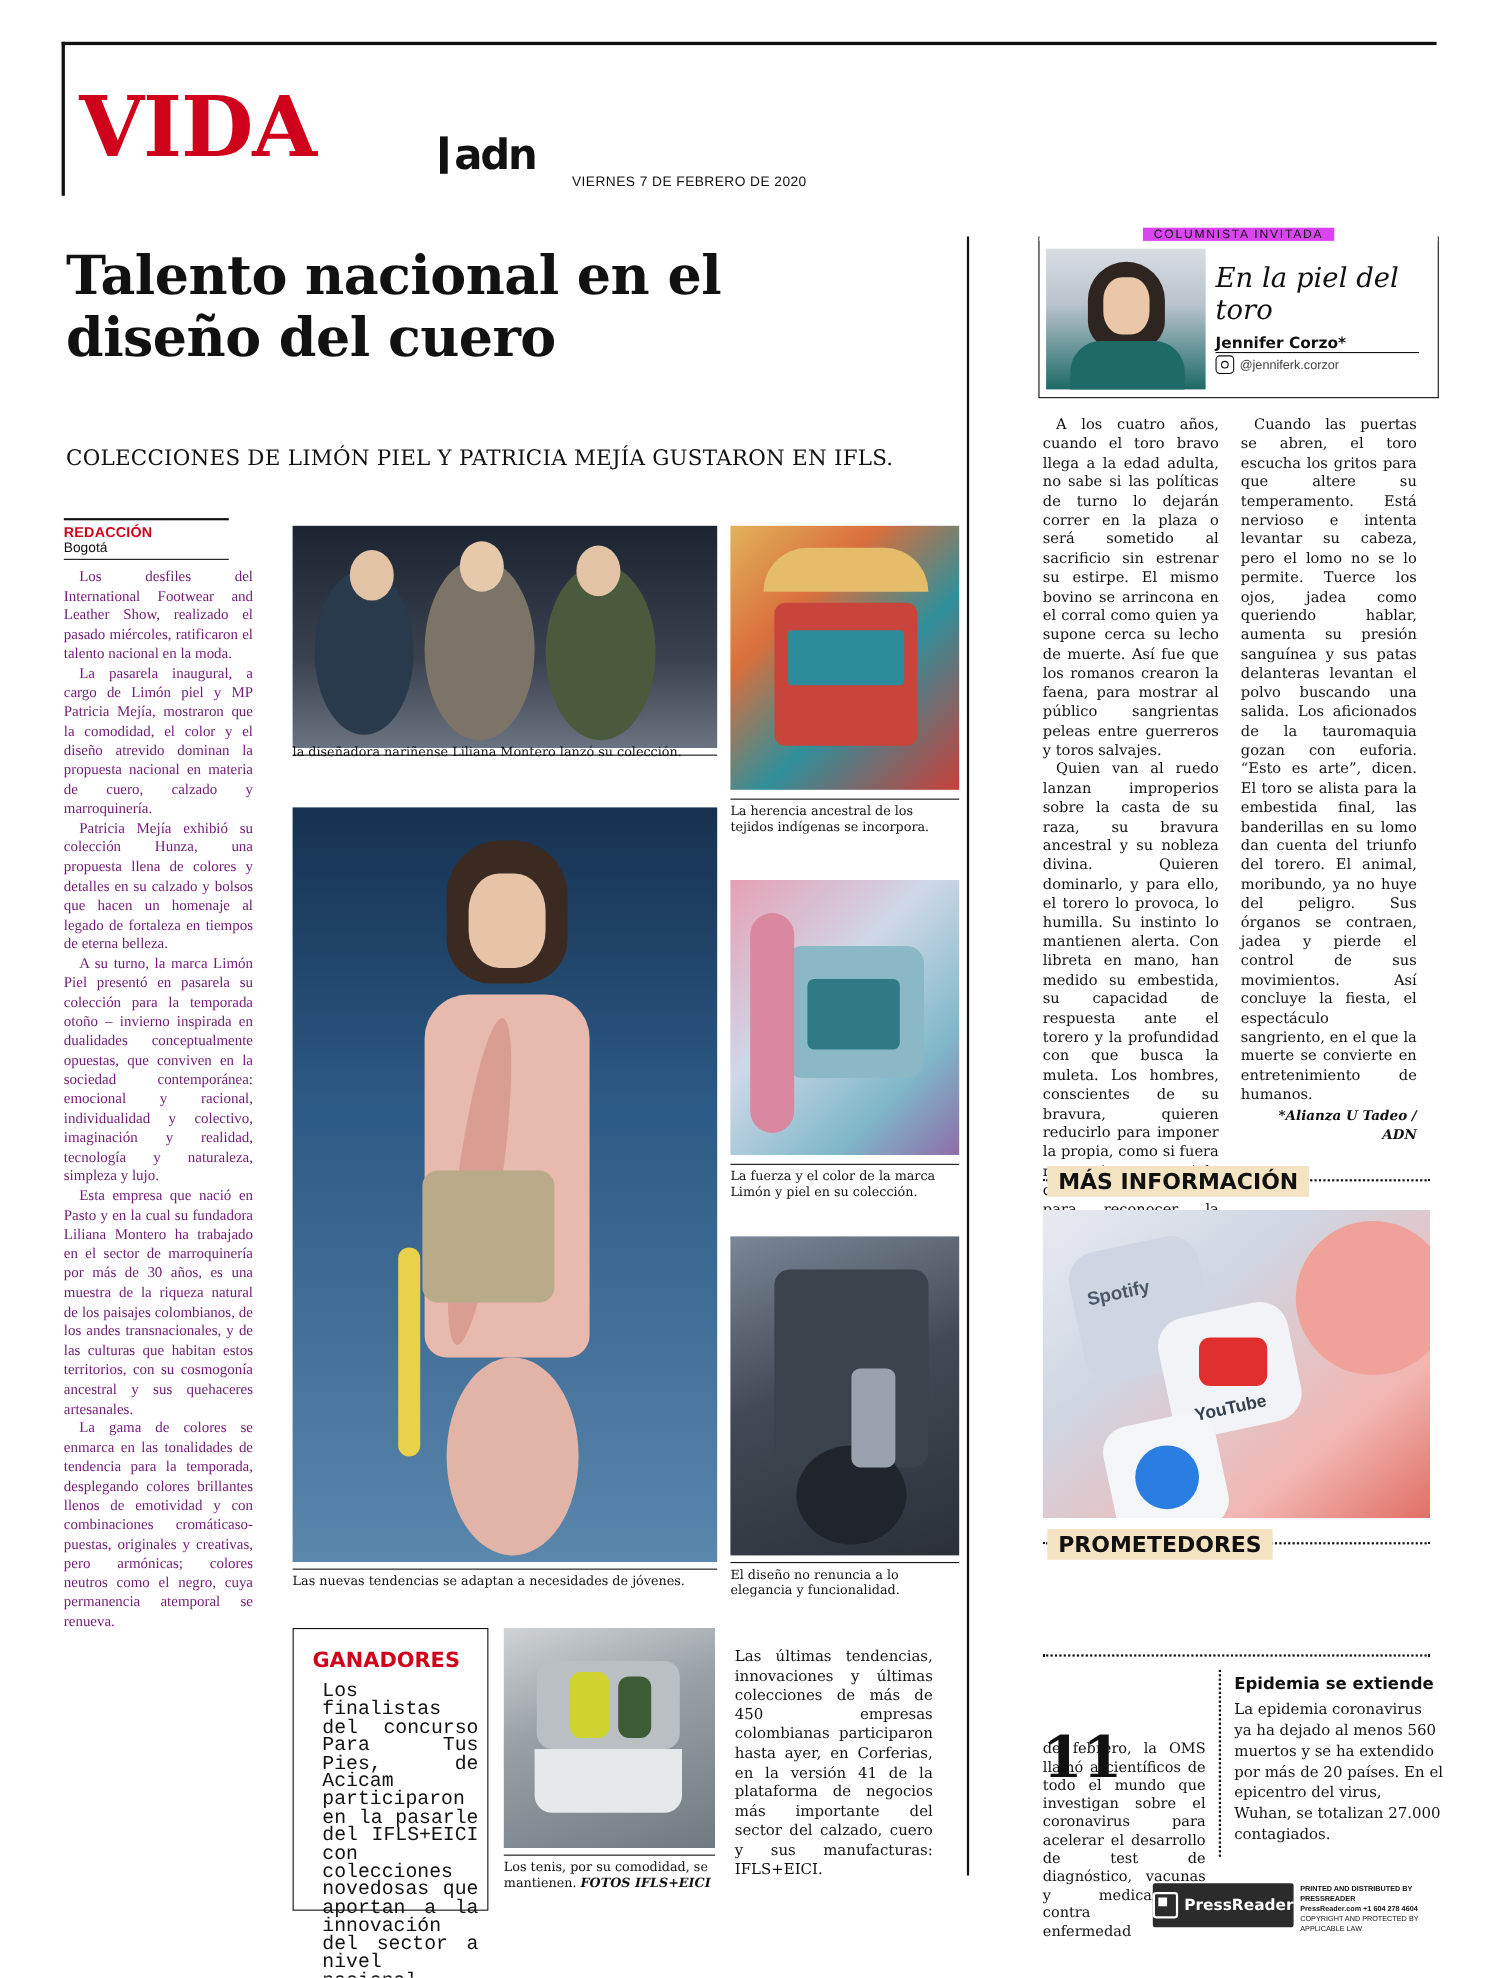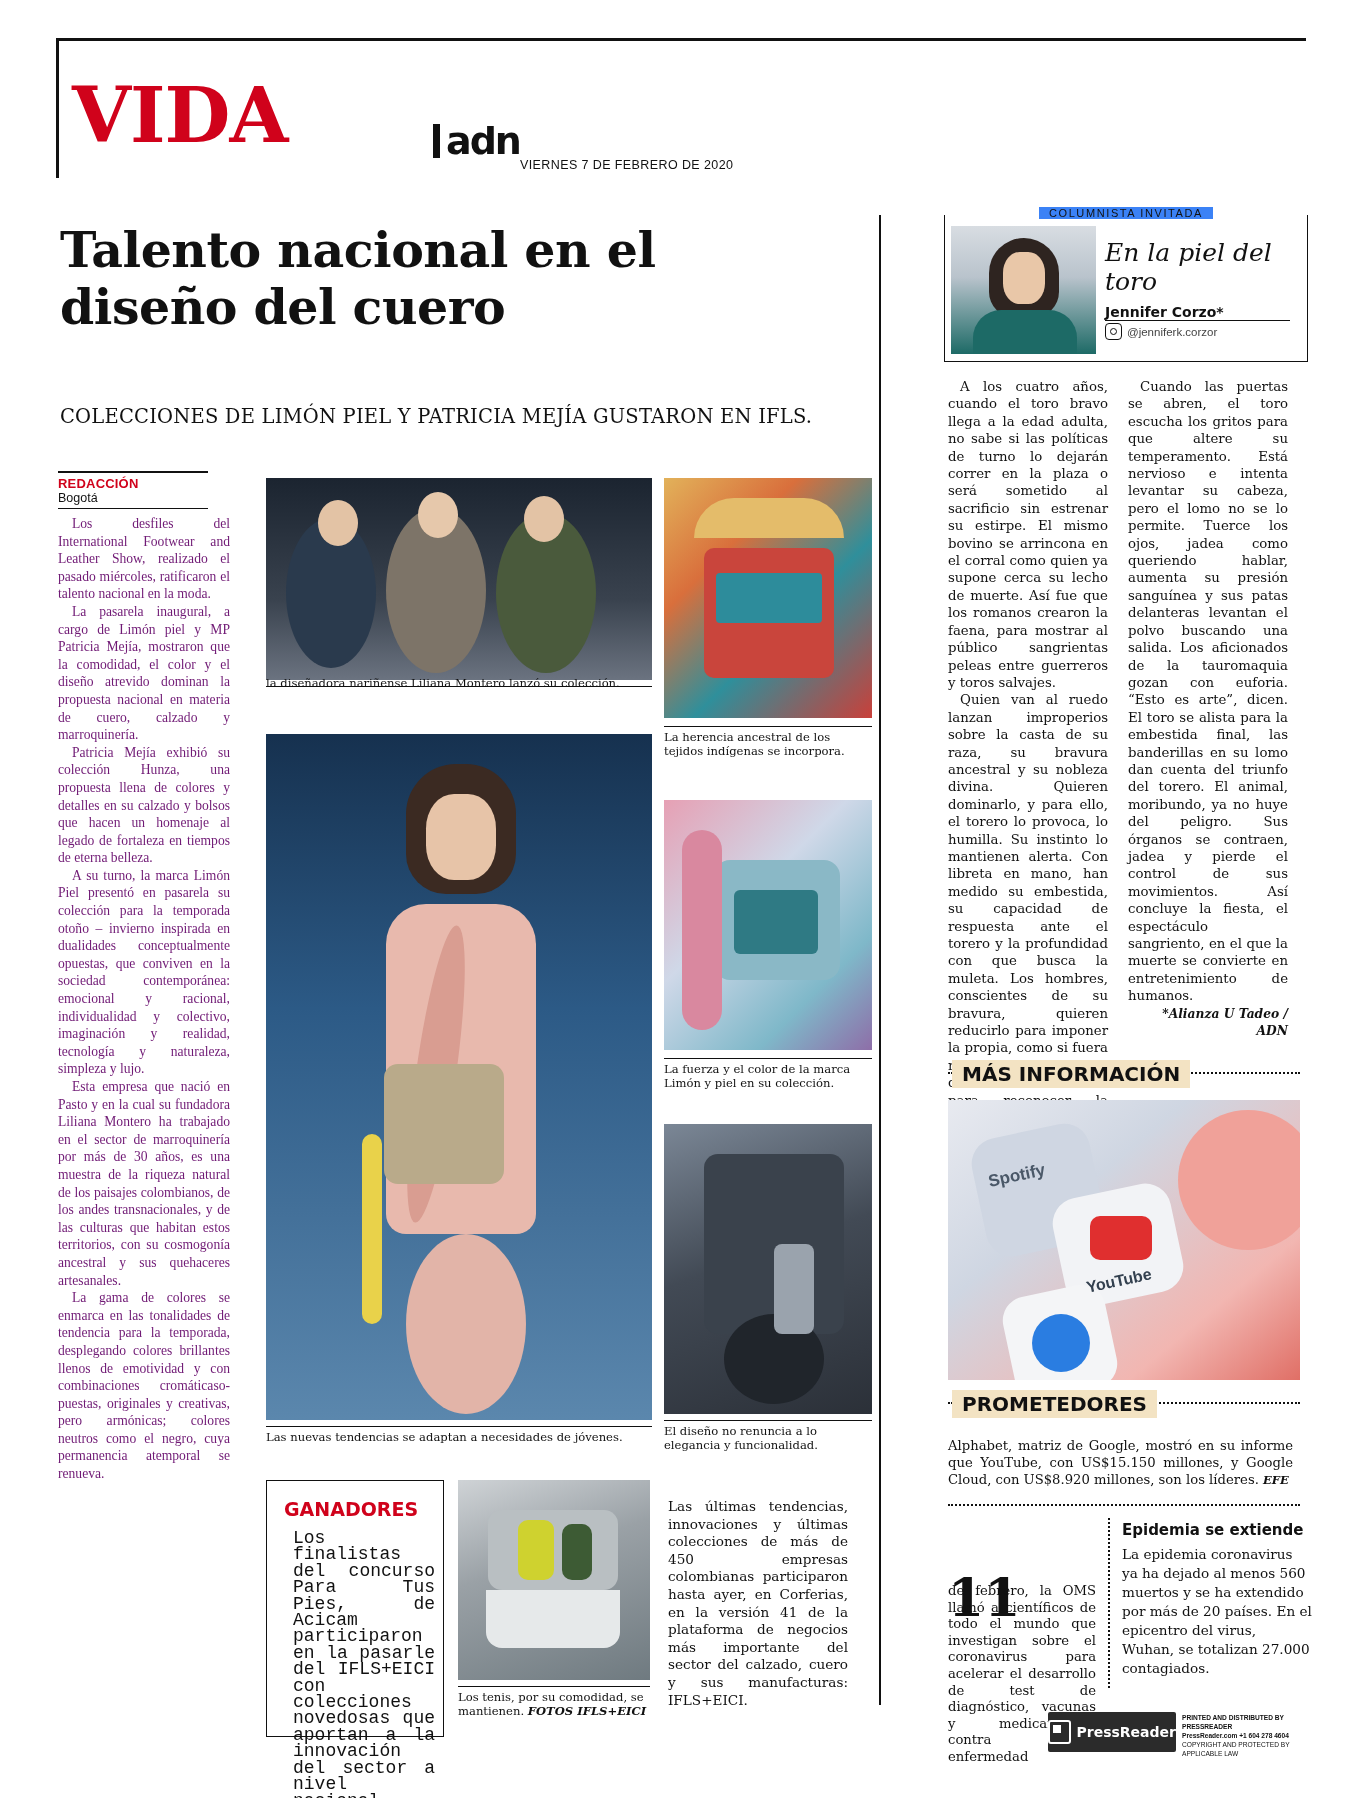--- a/index.html
+++ b/index.html
@@ -4,21 +4,21 @@
 <style>
   html,body{margin:0;padding:0;background:#ffffff;}
   body{width:1361px;height:1798px;font-family:"Liberation Serif",serif;color:#111;}
   .page{position:relative;width:1361px;height:1798px;box-sizing:border-box;}
 
   
   .top-rule{position:absolute;left:56px;top:38px;width:1250px;height:3px;background:#111;}
   .masthead-rule{position:absolute;left:56px;top:38px;width:3px;height:140px;background:#111;}
 
   .vida{position:absolute;left:72px;top:78px;font-family:"DejaVu Serif",serif;font-weight:700;font-size:76px;line-height:76px;color:#d0021b;letter-spacing:-1px;}
-  .adn-wrap{position:absolute;left:400px;top:122px;display:flex;align-items:baseline;margin-left:33px;}
+  .adn-wrap{position:absolute;left:400px;top:122px;display:flex;align-items:baseline;}
   .adn-bar{width:7px;height:34px;background:#111;margin-right:6px;align-self:center;}
   .adn{font-family:"DejaVu Sans",sans-serif;font-weight:700;font-size:38px;line-height:38px;color:#111;letter-spacing:-2px;}
   .date{position:absolute;left:520px;top:158px;font-family:"Liberation Sans",sans-serif;font-size:12.5px;letter-spacing:0.4px;color:#111;}
 
   
   .headline{position:absolute;left:60px;top:222px;width:760px;font-family:"DejaVu Serif",serif;font-weight:700;font-size:49px;line-height:57px;color:#111;letter-spacing:-0.5px;}
   .kicker{position:absolute;left:60px;top:405px;width:800px;font-family:"DejaVu Serif",serif;font-size:19.5px;letter-spacing:0.2px;color:#111;}
 
   
   .vdiv{position:absolute;left:879px;top:215px;width:2px;height:1490px;background:#111;}
@@ -37,21 +37,21 @@
   
   .img{position:absolute;overflow:hidden;background:#888;}
   .cap{position:absolute;font-family:"DejaVu Serif",serif;font-size:11.6px;line-height:14px;color:#111;}
 
   
   .caprule{position:absolute;background:#111;height:1px;}
 
   
   .colbox{position:absolute;left:944px;top:215px;width:362px;height:145px;border:1.5px solid #111;}
   .colbox .tag{position:absolute;left:0;top:-9px;width:100%;text-align:center;font-family:"Liberation Sans",sans-serif;font-size:11px;letter-spacing:1.6px;color:#111;background:#fff;}
-  .colbox .tag span{background:#3b82f6;padding:0 10px;}
+  .colbox .tag span{background:#d946ef;padding:0 10px;}
   .colbox .title{position:absolute;left:160px;top:22px;width:190px;font-family:"DejaVu Serif",serif;font-style:italic;font-size:25px;line-height:29px;color:#111;}
   .colbox .name{position:absolute;left:160px;top:88px;font-family:"DejaVu Sans",sans-serif;font-weight:700;font-size:14px;color:#111;}
   .colbox .handle{position:absolute;left:182px;top:110px;font-family:"Liberation Sans",sans-serif;font-size:11.5px;color:#444;}
   .ig{position:absolute;left:160px;top:107px;width:15px;height:15px;border:1.6px solid #111;border-radius:4px;}
   .ig:after{content:"";position:absolute;left:3.5px;top:3.5px;width:5px;height:5px;border:1.4px solid #111;border-radius:50%;}
   .colbox .underline{position:absolute;left:160px;top:104px;width:185px;height:1px;background:#111;}
   .portrait{position:absolute;left:6px;top:10px;width:145px;height:128px;overflow:hidden;}
 
   .rc{position:absolute;font-family:"DejaVu Serif",serif;font-size:13.3px;line-height:17.4px;text-align:justify;color:#111;}
   .rc p{margin:0;text-indent:12px;}
@@ -243,24 +243,20 @@
       <div class="blob" style="left:84px;top:214px;width:58px;height:58px;border-radius:50%;background:#2a7de1;"></div>
       <div class="blob" style="left:230px;top:10px;width:140px;height:140px;border-radius:50%;background:#f0a199;"></div>
       <span style="position:absolute;left:40px;top:66px;color:#4a5868;font-family:'Liberation Sans',sans-serif;font-weight:700;font-size:17px;transform:rotate(-12deg);">Spotify</span>
       <span style="position:absolute;left:138px;top:172px;color:#33404f;font-family:'Liberation Sans',sans-serif;font-weight:700;font-size:16px;transform:rotate(-12deg);">YouTube</span>
     </div>
   </div>
 
   <div class="dotline" style="left:948px;top:1402px;width:352px;"></div>
   <div class="prom">PROMETEDORES</div>
 
-  <div class="promtext">
-    <span>Alphabet, matriz de Google, mostró en su informe que YouTube, con US$15.150 millones, y Google Cloud, con US$8.920 millones, son los líderes.</span>
-    <span class="efe">EFE</span>
-  </div>
 
   <div class="dotline" style="left:948px;top:1504px;width:352px;"></div>
 
   <div class="bignum">11</div>
   <div class="numtext">de febrero, la OMS llamó a científicos de todo el mundo que investigan sobre el coronavirus para acelerar el desarrollo de test de diagnóstico, vacunas y medicamentos contra esta enfermedad</div>
   <div class="vsep"></div>
   <div class="epitit">Epidemia se extiende</div>
   <div class="epitext">La epidemia coronavirus ya ha dejado al menos 560 muertos y se ha extendido por más de 20 países. En el epicentro del virus, Wuhan, se totalizan 27.000 contagiados.</div>
 
   <div class="prlogo">

